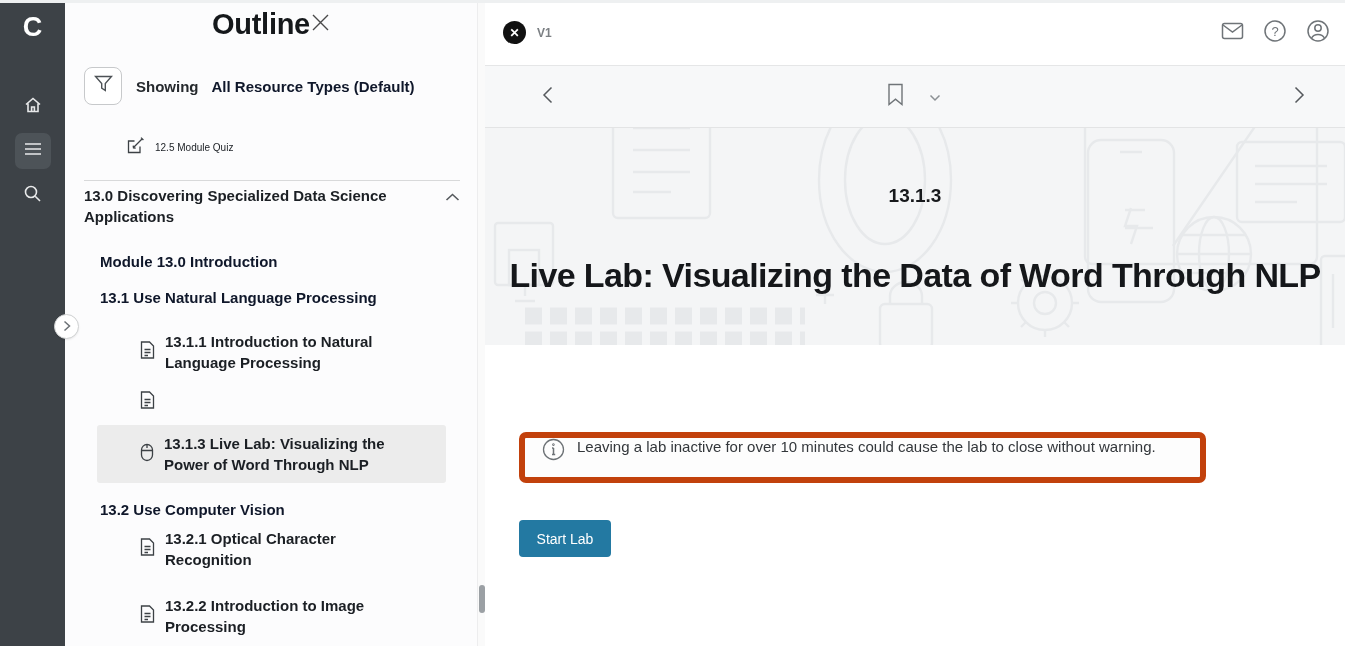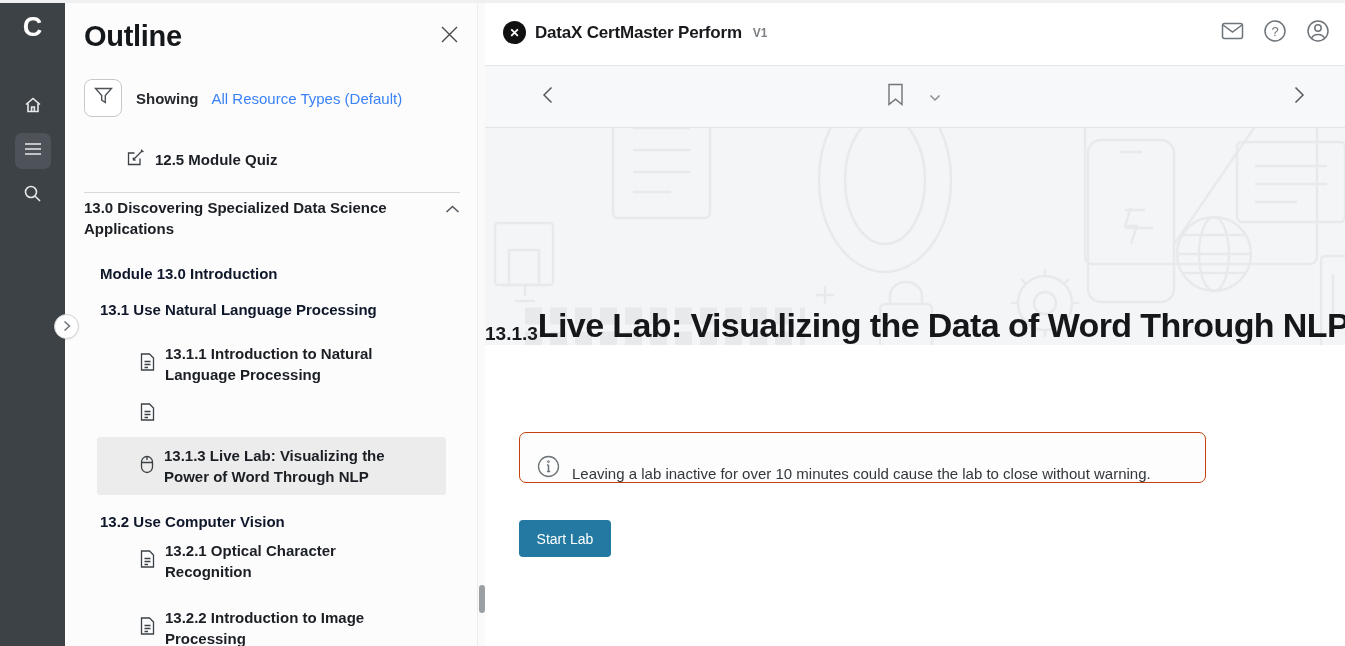--- a/index.html
+++ b/index.html
@@ -13,42 +13,42 @@
   .rail-logo { color:#fff; font-size:27px; font-weight:bold; margin-top:14px; line-height:1; }
   .rail-icons { margin-top:48px; display:flex; flex-direction:column; align-items:center; gap:8px; }
   .rail-btn { width:36px; height:36px; display:flex; align-items:center; justify-content:center;
               border-radius:7px; cursor:pointer; }
   .rail-btn.active { background:#4d5358; }
   .rail-btn svg { stroke:#e8e9ea; fill:none; stroke-width:1.6; }
 
   
   .outline { width:420px; flex:0 0 420px; background:#fcfcfd; position:relative; overflow:hidden; }
   .o-body { padding:0 25px 0 19px; }
-  .o-titlebar { display:flex; justify-content:space-between; align-items:center; margin-top:20px; }
+  .o-titlebar { display:flex; justify-content:center; align-items:center; margin-top:8px; }
   .o-title { font-size:29px; font-weight:bold; color:#15181b; letter-spacing:-0.3px; }
   .o-close { width:22px; height:22px; display:flex; align-items:center; justify-content:center; cursor:pointer; }
   .o-close svg { stroke:#4a4a4a; stroke-width:1.4; }
   .filter-row { display:flex; align-items:center; margin-top:26px; }
   .filter-btn { width:38px; height:38px; background:#fff; border:1px solid #c7c9cb; border-radius:8px;
                 display:flex; align-items:center; justify-content:center; cursor:pointer; }
   .filter-btn svg { stroke:#4d5256; fill:none; stroke-width:1.4; }
   .showing { font-weight:bold; font-size:15px; margin-left:14px; color:#25292d; }
-  .filter-value { font-size:15px; color:#3b82f6; margin-left:13px; }
+  .filter-value { font-size:15px; color:#0f172a; margin-left:13px;font-weight:bold; }
   .o-quiz { display:flex; align-items:center; gap:10px; margin-top:31px; padding-left:42px; }
   .o-quiz svg { stroke:#3c4145; fill:none; stroke-width:1.3; flex:0 0 auto; }
   .o-divider { border:none; border-top:1px solid #d8d9da; margin-top:21px; }
   .o-module { display:flex; justify-content:space-between; align-items:flex-start; margin-top:4px; }
   .o-module-label { font-weight:bold; font-size:15px; line-height:21px; width:330px; color:#1b1f24; }
   .o-chevron { margin-top:3px; cursor:pointer; }
   .o-chevron svg { stroke:#55595d; fill:none; stroke-width:1.6; }
   .o-topic { font-weight:bold; font-size:15px; padding-left:16px; color:#0f172a; cursor:pointer; }
   .o-item { display:flex; align-items:center; gap:10px; padding-left:56px; cursor:pointer; }
   .o-item svg { stroke:#3c4145; fill:none; stroke-width:1.3; flex:0 0 auto; }
   .o-item-text { font-weight:bold; font-size:15px; line-height:21px; max-width:228px; color:#1b1f24; }
-  .o-label { font-weight:bold; font-size:15px; color:#1b1f24; cursor:pointer; }
+  .o-label { font-weight:normal; font-size:10px; color:#1b1f24; cursor:pointer; }
   .o-item.selected { background:#ececec; border-radius:3px; margin-left:13px; margin-right:14px;
                      padding:8px 0 8px 43px; }
   .mt12{margin-top:12px}.mt26{margin-top:26px}.mt19{margin-top:19px}.mt15{margin-top:25px}
   .mt18{margin-top:18px}.mt10{margin-top:10px}
   .o-scrollbar { position:absolute; right:0; top:0; bottom:0; width:8px; background:#fafafa;
                  border-left:1px solid #ededee; }
   .o-thumb { position:absolute; left:1px; top:585px; width:6px; height:28px; background:#9ba0a4; border-radius:3px; }
   .panel-toggle { position:absolute; left:54px; top:314px; width:25px; height:25px; border-radius:50%;
                   background:#fff; border:1px solid #cfd1d2; display:flex; align-items:center; justify-content:center;
                   z-index:30; cursor:pointer; box-shadow:0 1px 2px rgba(0,0,0,.08); }
@@ -71,29 +71,29 @@
   .nav-prev { position:absolute; left:50px; } .nav-next { position:absolute; right:34px; }
   .nav-btn { width:24px; height:24px; display:flex; align-items:center; justify-content:center; cursor:pointer; }
   .nav-btn svg { stroke:#55595d; fill:none; stroke-width:1.5; }
   .bookmark-group { display:flex; align-items:center; gap:16px; }
   .bookmark-btn svg { stroke:#6f7478; fill:none; stroke-width:1.4; }
   .bm-caret svg { stroke:#8b9094; fill:none; stroke-width:1.5; }
 
   .banner { height:217px; background:#f4f5f6; position:relative; overflow:hidden; }
   .banner-bg { position:absolute; inset:0; }
   .banner-bg svg { stroke:#e7e9eb; fill:none; stroke-width:2.4; }
-  .banner-content { position:relative; height:100%; display:flex; flex-direction:row; align-items:flex-end; }
+  .banner-content { position:relative; height:100%; display:flex; flex-direction:column; align-items:center;gap:26px; }
   .lesson-number { margin-top:57px; font-size:19px; font-weight:bold; color:#17191c; }
   .lesson-title { margin-top:23px; font-size:34px; font-weight:bold; color:#15171a;
                   letter-spacing:-0.6px; white-space:nowrap; }
 
   .content { padding:66px 0 0 34px; }
   .lesson-desc { width:737px; font-size:15px; line-height:25px; color:#2c3034; }
-  .notice-box { margin-top:21px; width:687px; height:51px; background:#fdfdfd; border:1px solid #c2410c;
-                border-radius:7px; display:flex; align-items:flex-end; padding-left:17px; }
+  .notice-box { margin-top:21px; width:687px; height:51px; background:#fdfdfd; border:6px solid #c2410c;
+                border-radius:7px; display:flex; align-items:flex-start; padding-left:17px; }
   .info-icon { flex:0 0 auto; }
   .info-icon svg { stroke:#6d7276; fill:none; stroke-width:1.3; }
   .notice-text { margin-left:12px; font-size:15px; color:#33373b; }
   .start-btn { margin-top:37px; min-width:92px; height:37px; padding:0 17px; background:#2379a2; color:#fff;
                border:none; border-radius:4px; font-size:14px; font-family:"Liberation Sans",sans-serif;
                cursor:pointer; }
 </style>
 </head>
 <body>
 
@@ -241,21 +241,20 @@
       <svg width="8" height="12" viewBox="0 0 8 12">
           <path d="M1.5 1.5 L6.5 6 L1.5 10.5"></path>
         </svg>
     </span>
   </div>
 
   <div class="main">
     <div class="m-header">
       <div class="brand">
         <div class="brand-logo">✕</div>
-        <div class="brand-name">DataX CertMaster Perform</div>
         <div class="brand-version">V1</div>
       </div>
       <div class="m-header-icons">
         <div class="hicon">
           <span>
             <svg width="23" height="18" viewBox="0 0 23 18">
                 <rect x="1.5" y="1.5" width="20" height="15" rx="2"></rect>
                 <path d="M2 3 L11.5 10 L21 3"></path>
               </svg>
           </span>

